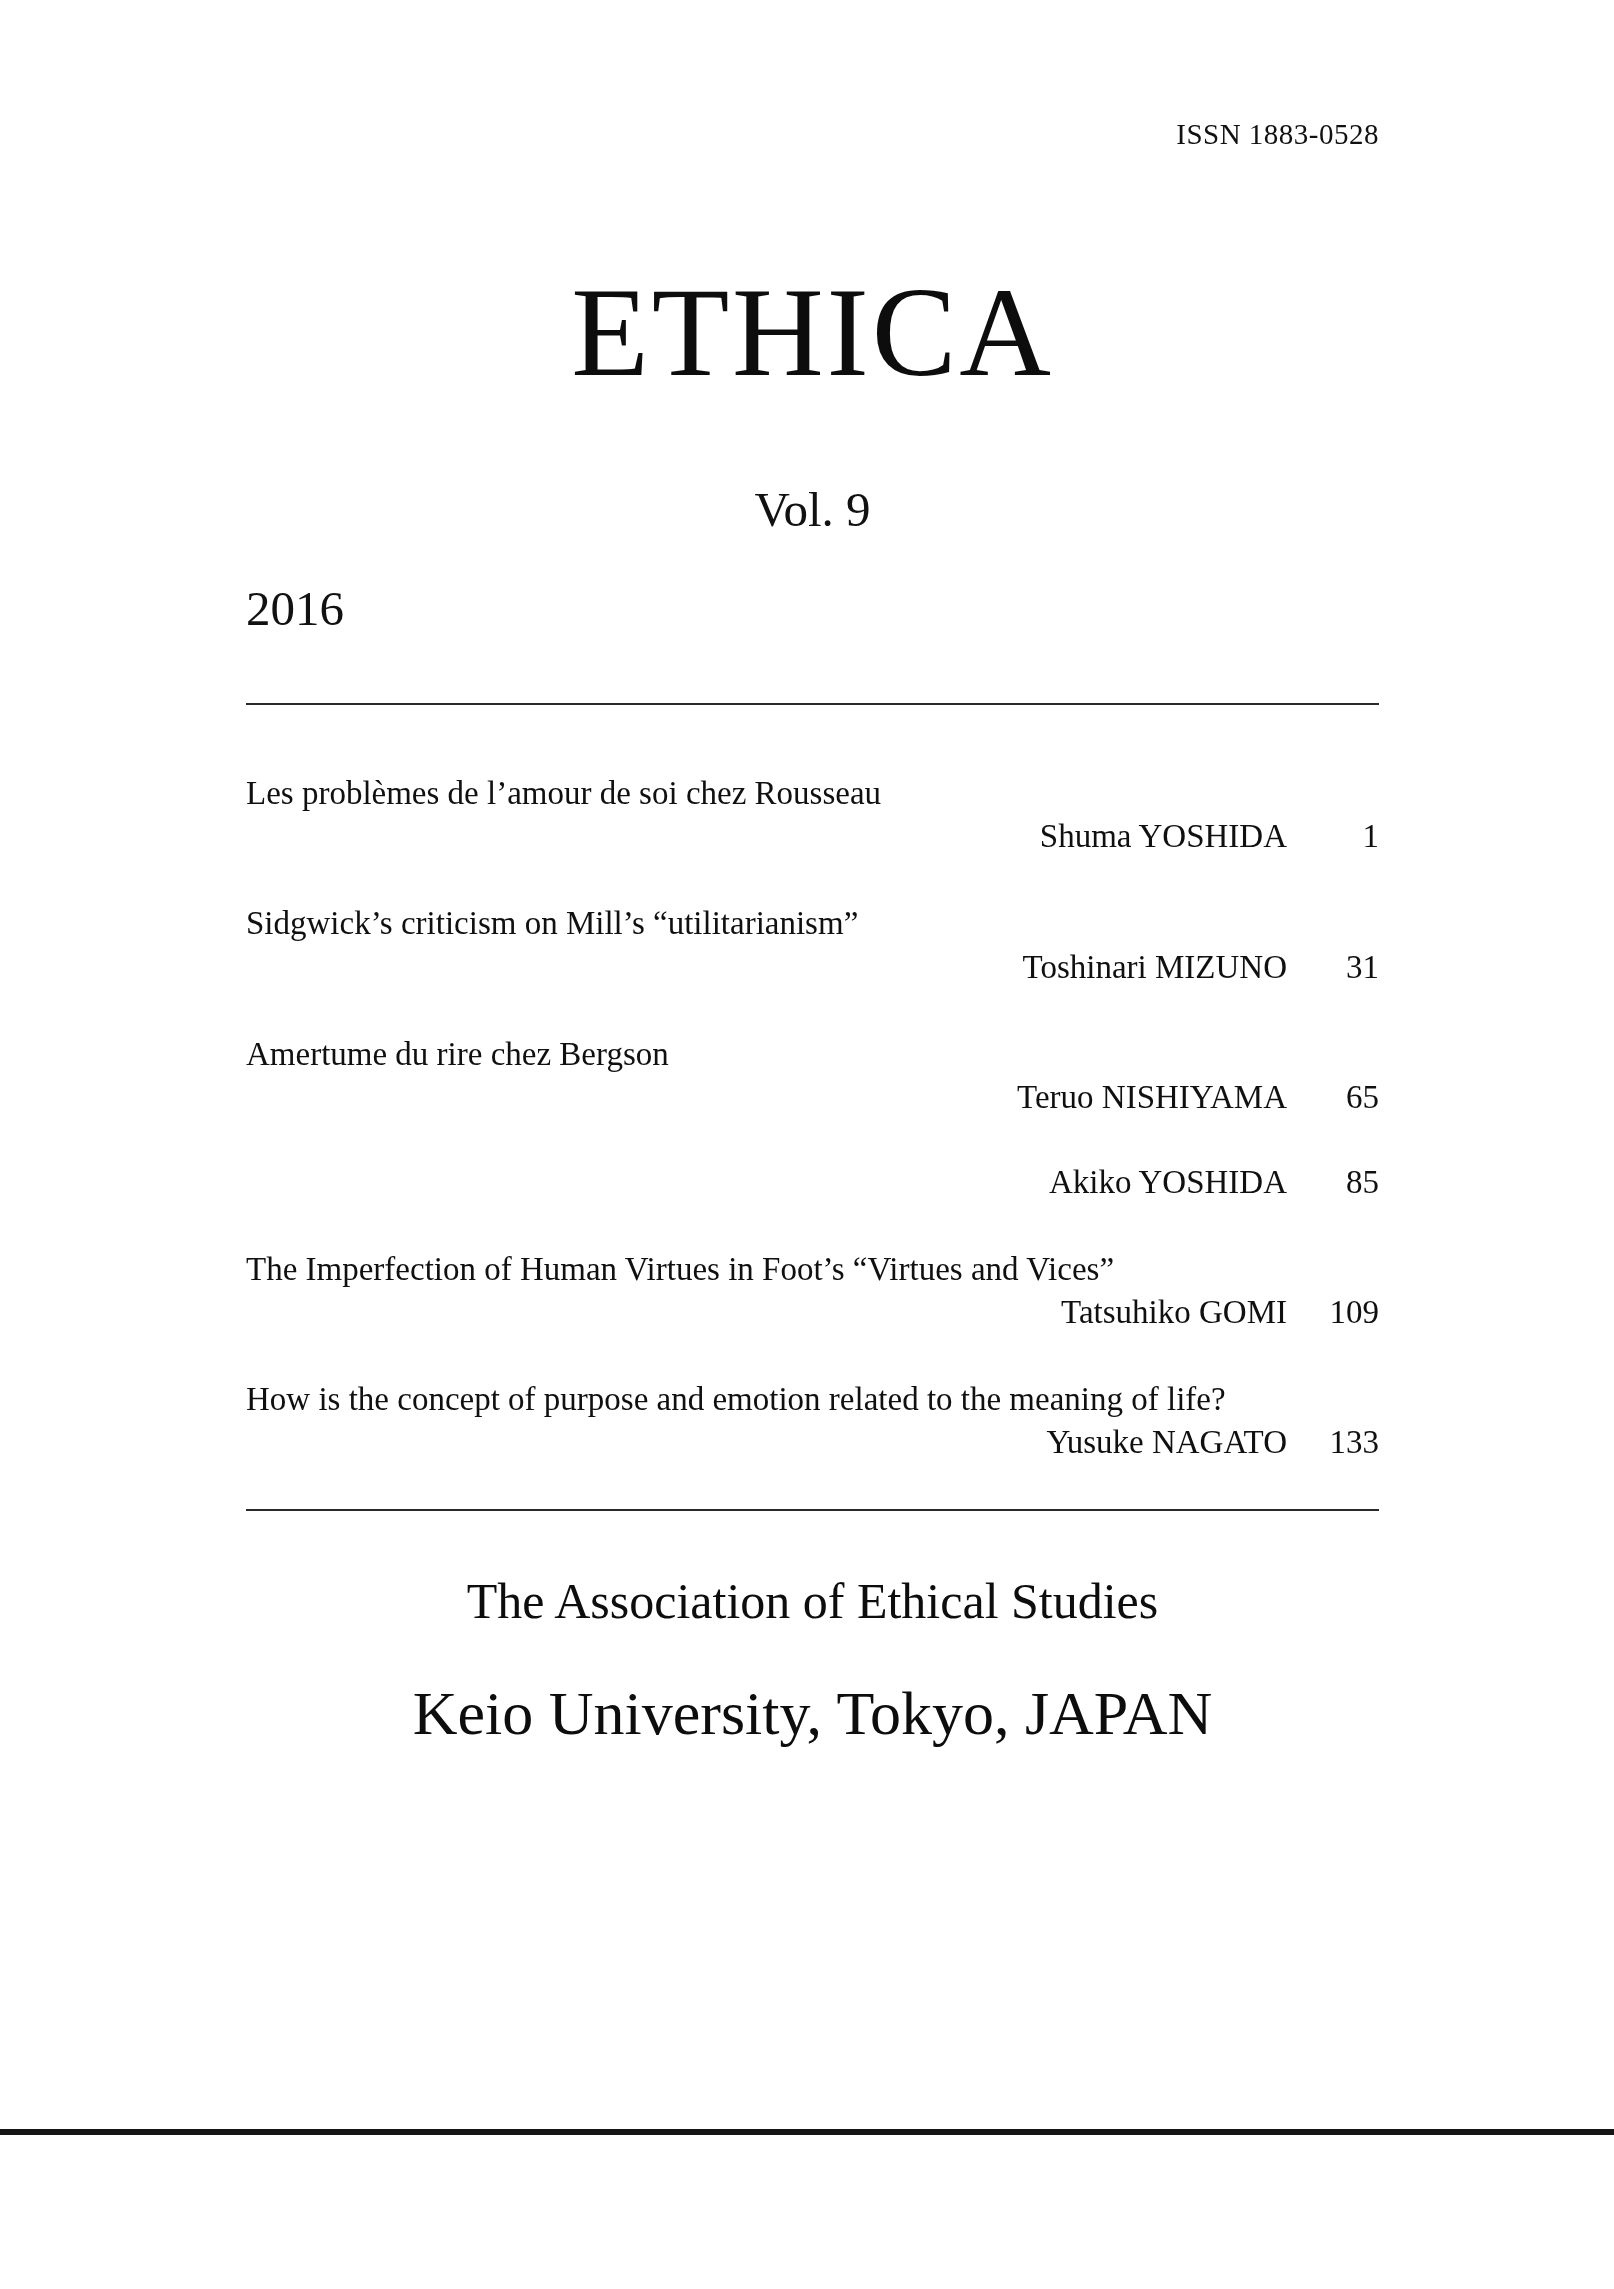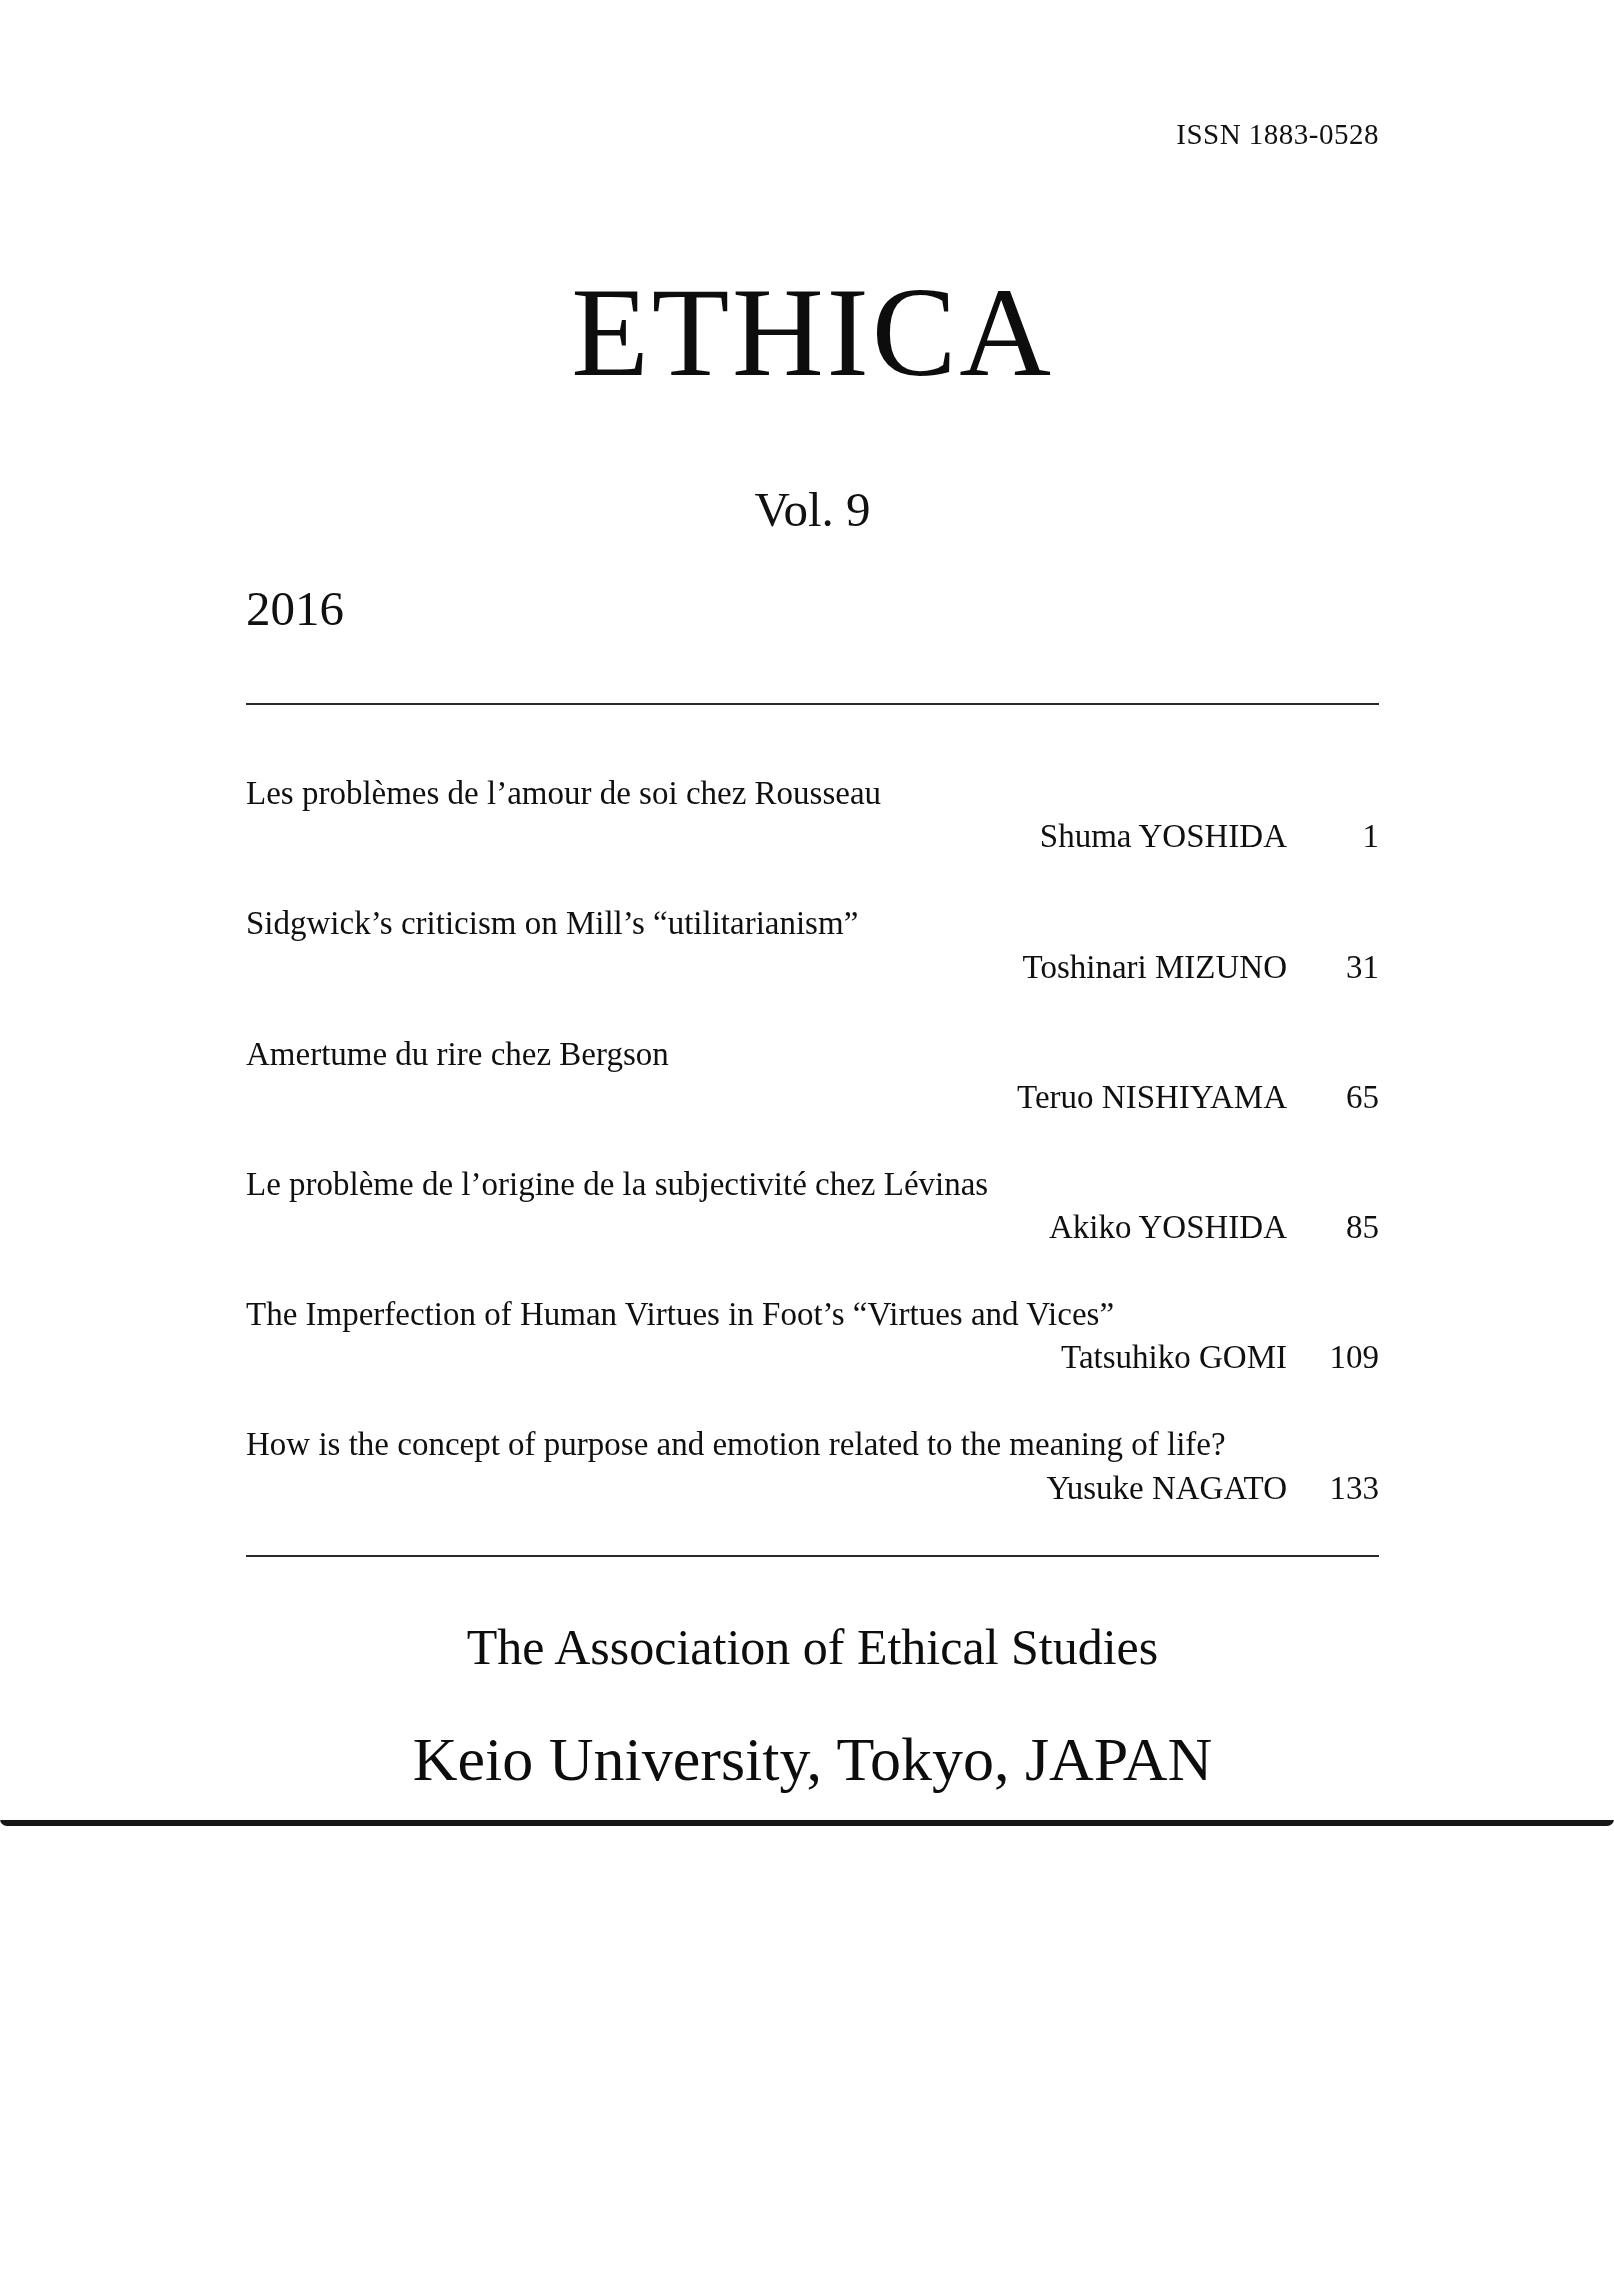--- a/index.html
+++ b/index.html
@@ -4,24 +4,23 @@
 <style>
   * { margin: 0; padding: 0; box-sizing: border-box; }
   html, body {
     background: #ffffff;
     font-family: "Liberation Serif", "DejaVu Serif", serif;
     color: #1a1a1a;
   }
   .page {
     position: relative;
     width: 1614px;
-    height: 1826px;
+    height: 2135px;
     background: #ffffff;
     overflow: hidden;
-    border-radius: 7px;
   }
   .content {
     padding: 118px 235px 0 246px; 
   }
   .issn-line {
     text-align: right;
     font-size: 29px;
     letter-spacing: 0.5px;
     color: #111;
   }
@@ -138,21 +137,20 @@
           </div>
         </div>
         <div class="toc-entry">
           <div class="toc-title">Amertume du rire chez Bergson</div>
           <div class="toc-byline">
             <span class="toc-author">Teruo NISHIYAMA</span>
             <span class="toc-page">65</span>
           </div>
         </div>
         <div class="toc-entry">
-          <div class="toc-title">Le problème de l’origine de la subjectivité chez Lévinas</div>
           <div class="toc-byline">
             <span class="toc-author">Akiko YOSHIDA</span>
             <span class="toc-page">85</span>
           </div>
         </div>
         <div class="toc-entry">
           <div class="toc-title">The Imperfection of Human Virtues in Foot’s “Virtues and Vices”</div>
           <div class="toc-byline">
             <span class="toc-author">Tatsuhiko  GOMI</span>
             <span class="toc-page">109</span>

